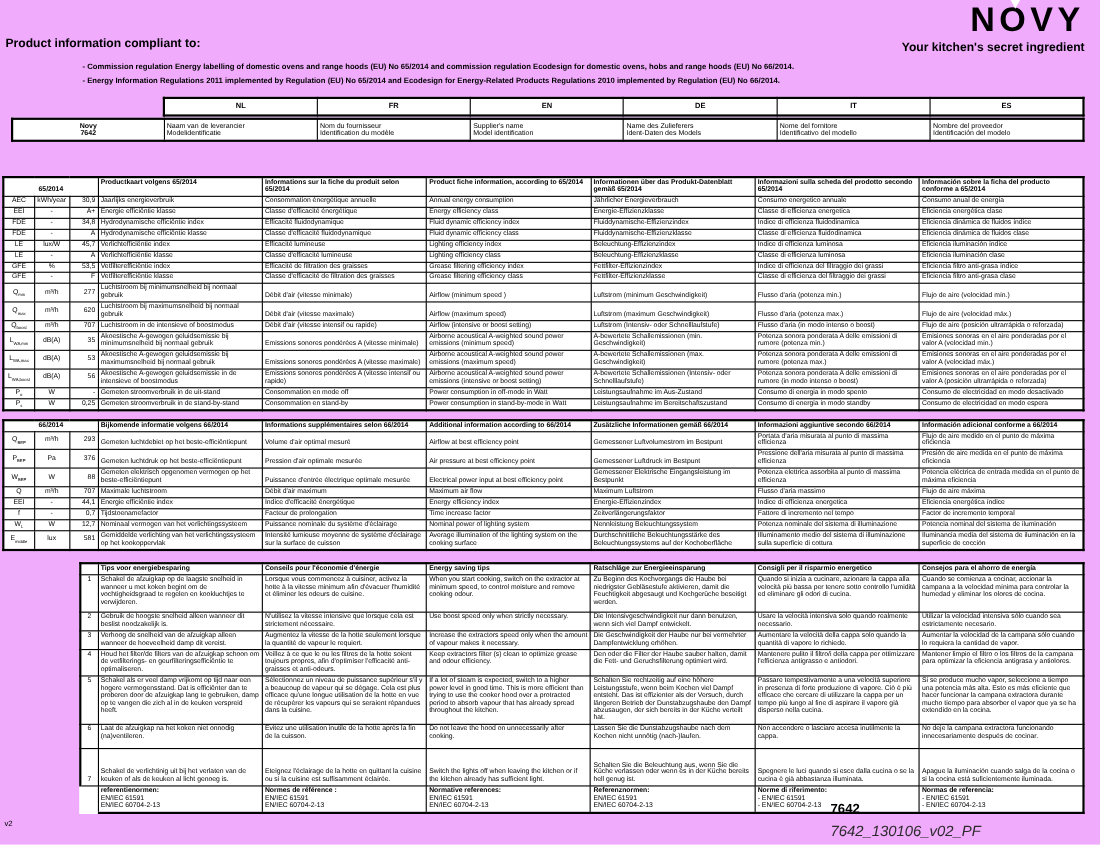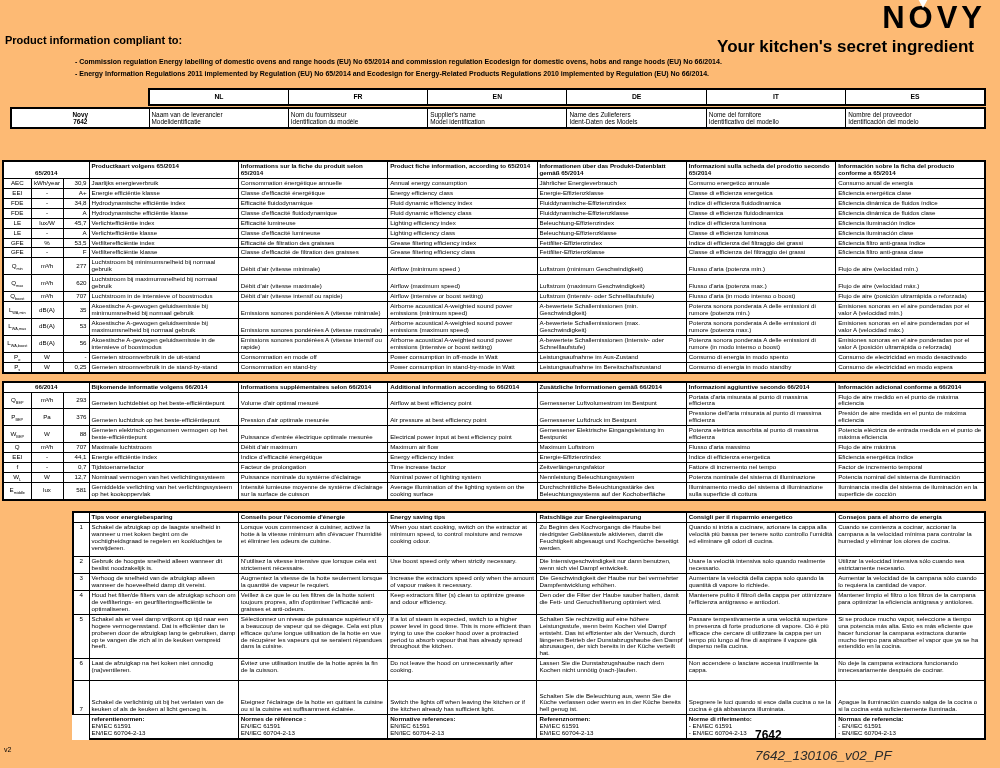--- a/index.html
+++ b/index.html
@@ -1,25 +1,25 @@
 <!DOCTYPE html>
 <html><head>
 <meta charset="utf-8">
 <style>
   * { box-sizing: border-box; }
   html,body { margin:0; padding:0; background:#fff; }
-  #page { position:relative; width:1000px; height:768px; background:#fdba74; overflow:hidden;
+  #page { position:relative; width:1000px; height:768px; background:#f0abfc; overflow:hidden;
           font-family:"Liberation Sans", sans-serif; color:#000; }
 
   
   .logo { position:absolute; top:0px; right:14px; font-size:31px; font-weight:bold; letter-spacing:4px; }
   .novy-o { position:relative; display:inline-block; }
   .novy-o::after { content:""; position:absolute; top:-3px; left:50%; transform:translateX(-50%);
                    border-left:6px solid transparent; border-right:6px solid transparent; border-top:11px solid #fff; }
-  .tagline { position:absolute; top:37px; right:26px; font-size:17px; font-weight:bold; }
+  .tagline { position:absolute; top:37px; right:14px; font-size:11px; font-weight:bold; }
   .comp-title { position:absolute; top:34px; left:5px; font-size:11px; font-weight:bold; }
   .comp-lines { position:absolute; top:56px; left:75px; font-size:7px; font-weight:bold; line-height:1.65; }
 
   
   table { border-collapse:collapse; table-layout:fixed; background:#fff; }
   td { border:1px solid #000; padding:1px 2px; font-size:6.2px; line-height:1.12;
        vertical-align:top; overflow:hidden; word-wrap:break-word; }
   .b { font-weight:bold; }
 
   

